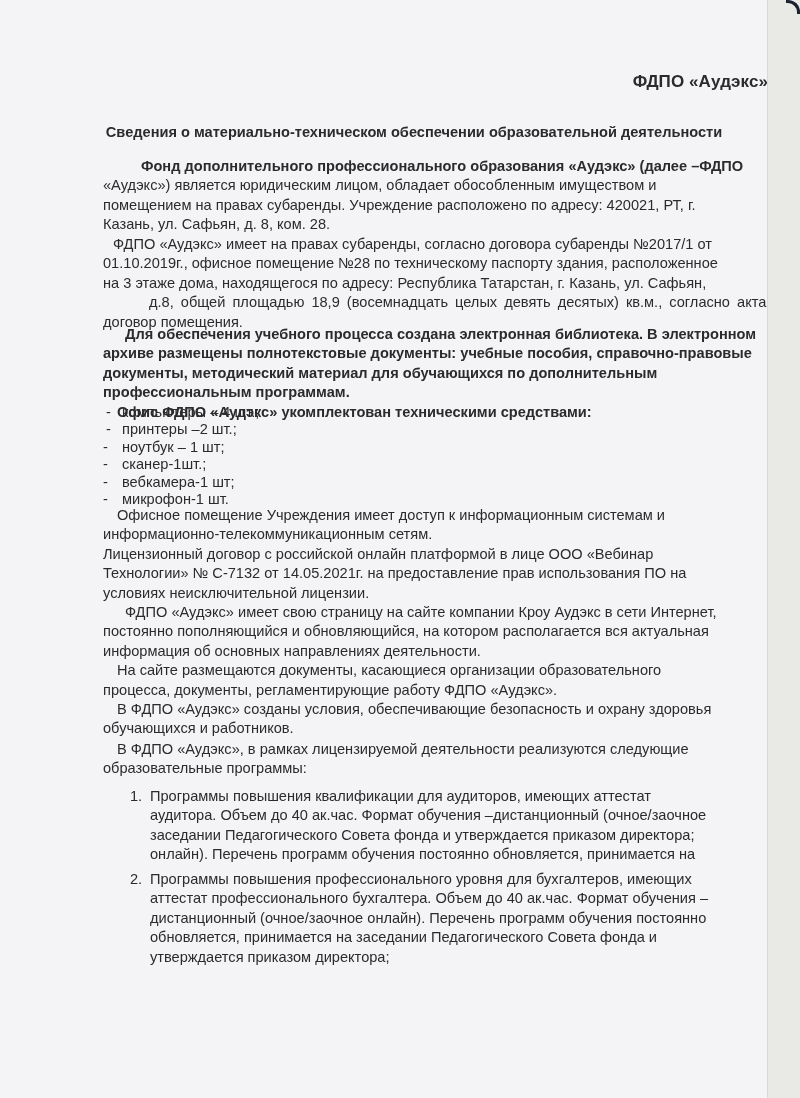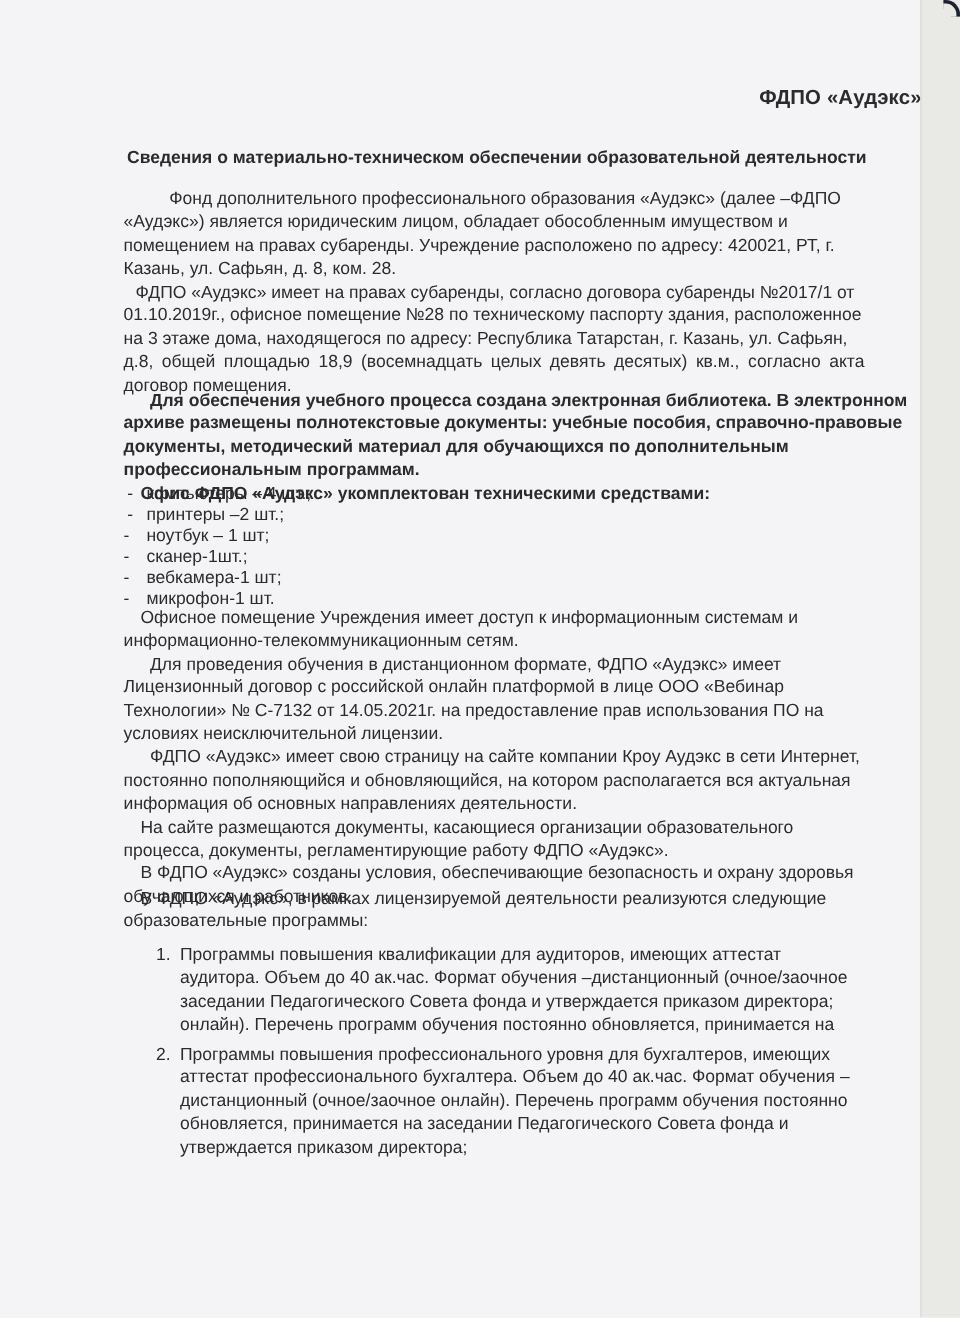--- a/index.html
+++ b/index.html
@@ -64,21 +64,21 @@
     }
     .body-block {
       position: absolute;
       left: 103px;
       width: 620px;
       font-size: 14.6px;
       line-height: 19.4px;
       white-space: nowrap;
     }
     .line { display: block; }
-    .ind-big { padding-left: 38px; }
+    .ind-big { padding-left: 38px; font-weight: bold; }
     .ind-med { padding-left: 22px; }
     .ind-sm  { padding-left: 14px; }
     .ind-xs  { padding-left: 10px; }
     .dash-list {
       position: absolute;
       top: 404px;
       left: 103px;
       font-size: 14.6px;
       line-height: 17.4px;
       white-space: nowrap;
@@ -108,21 +108,21 @@
     <span class="line ind-big">Фонд дополнительного профессионального образования «Аудэкс» (далее –ФДПО</span>
     <span class="line">«Аудэкс») является юридическим лицом, обладает обособленным имуществом и</span>
     <span class="line">помещением на правах субаренды. Учреждение расположено по адресу: 420021, РТ, г.</span>
     <span class="line">Казань, ул. Сафьян, д. 8, ком. 28.</span>
   </div>
 
   <div class="body-block" style="top:235px;">
     <span class="line ind-xs">ФДПО «Аудэкс» имеет на правах субаренды, согласно договора субаренды №2017/1 от</span>
     <span class="line">01.10.2019г., офисное помещение №28 по техническому паспорту здания, расположенное</span>
     <span class="line">на 3 этаже дома, находящегося по адресу: Республика Татарстан, г. Казань, ул. Сафьян,</span>
-    <span class="line" style="word-spacing:3px;">д.8, общей площадью 18,9 (восемнадцать целых девять десятых) кв.м., согласно акта</span>
+    <span class="line" style="word-spacing:3px;margin-left:46px;">д.8, общей площадью 18,9 (восемнадцать целых девять десятых) кв.м., согласно акта</span>
     <span class="line">договор помещения.</span>
   </div>
 
   <div class="body-block" style="top:325px;font-weight:bold;">
     <span class="line ind-med">Для обеспечения учебного процесса создана электронная библиотека. В электронном</span>
     <span class="line">архиве размещены полнотекстовые документы: учебные пособия, справочно-правовые</span>
     <span class="line">документы, методический материал для обучающихся по дополнительным</span>
     <span class="line">профессиональным программам.</span>
     <span class="line ind-sm">Офис ФДПО «Аудэкс» укомплектован техническими средствами:</span>
   </div>
@@ -150,21 +150,20 @@
     </div>
     <div class="dash-item">
       <span class="dash">-</span>
       <span>микрофон-1 шт.</span>
     </div>
   </div>
 
   <div class="body-block" style="top:506px;">
     <span class="line ind-sm">Офисное помещение Учреждения имеет доступ к информационным системам и</span>
     <span class="line">информационно-телекоммуникационным сетям.</span>
-    <span class="line ind-med">Для проведения обучения в дистанционном формате, ФДПО «Аудэкс» имеет</span>
     <span class="line">Лицензионный договор с российской онлайн платформой в лице ООО «Вебинар</span>
     <span class="line">Технологии» № С-7132 от 14.05.2021г. на предоставление прав использования ПО на</span>
     <span class="line">условиях неисключительной лицензии.</span>
     <span class="line ind-med">ФДПО «Аудэкс» имеет свою страницу на сайте компании Кроу Аудэкс в сети Интернет,</span>
     <span class="line">постоянно пополняющийся и обновляющийся, на котором располагается вся актуальная</span>
     <span class="line">информация об основных направлениях деятельности.</span>
     <span class="line ind-sm">На сайте размещаются документы, касающиеся организации образовательного</span>
     <span class="line">процесса, документы, регламентирующие работу ФДПО «Аудэкс».</span>
     <span class="line ind-sm">В ФДПО «Аудэкс» созданы условия, обеспечивающие безопасность и охрану здоровья</span>
     <span class="line">обучающихся и работников.</span>

